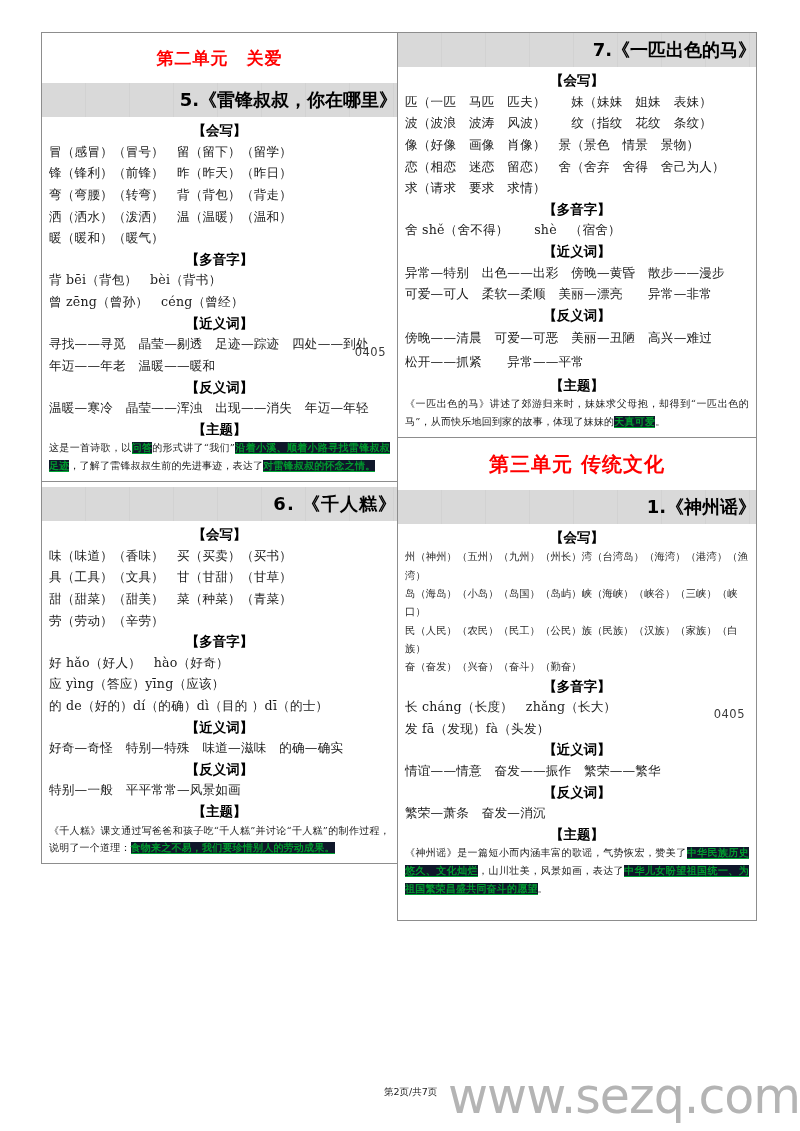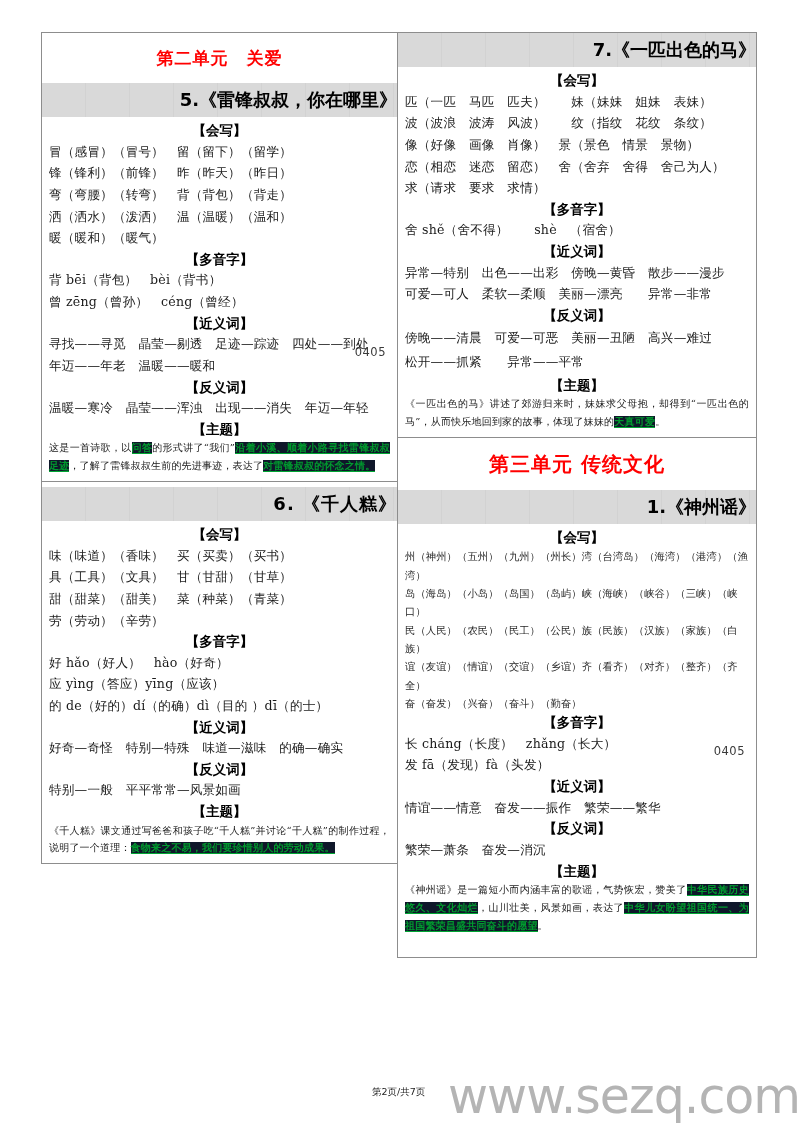--- a/index.html
+++ b/index.html
@@ -122,21 +122,21 @@
     bottom:18px;
     font-family:"DejaVu Sans","Liberation Sans",sans-serif;
     font-size:11.5px;
     color:#3a3a3a;
     letter-spacing:0.5px;
   }
 
   
   .footer{
     position:absolute;
-    left:372px; top:1086px;
+    left:384px; top:1086px;
     font-size:9.5px;
     color:#222;
     font-family:"DejaVu Sans","Liberation Sans",sans-serif;
   }
   .watermark{
     position:absolute;
     left:448px; top:1068px;
     font-size:49px;
     color:#b4b4b4;
     font-family:"DejaVu Sans","Liberation Sans",sans-serif;
@@ -252,21 +252,20 @@
 
       <div class="block">
         <div class="unit-title small">第三单元  传统文化</div>
         <div class="lesson-head">1.《神州谣》</div>
         <div class="inner">
 
           <div class="seclabel">【会写】</div>
           <div class="line mini">州（神州）（五州）（九州）（州长）湾（台湾岛）（海湾）（港湾）（渔湾）</div>
           <div class="line mini">岛（海岛）（小岛）（岛国）（岛屿）峡（海峡）（峡谷）（三峡）（峡口）</div>
           <div class="line mini">民（人民）（农民）（民工）（公民）族（民族）（汉族）（家族）（白族）</div>
-          <div class="line mini">谊（友谊）（情谊）（交谊）（乡谊）齐（看齐）（对齐）（整齐）（齐全）</div>
           <div class="line mini">奋（奋发）（兴奋）（奋斗）（勤奋）</div>
 
           <div class="seclabel">【多音字】</div>
           <div class="line">长 cháng（长度）　zhǎng（长大）</div>
           <div class="codewrap">
             <div class="line">发 fā（发现）fà（头发）</div>
             <div class="code0405">0405</div>
           </div>
 
           <div class="seclabel">【近义词】</div>

